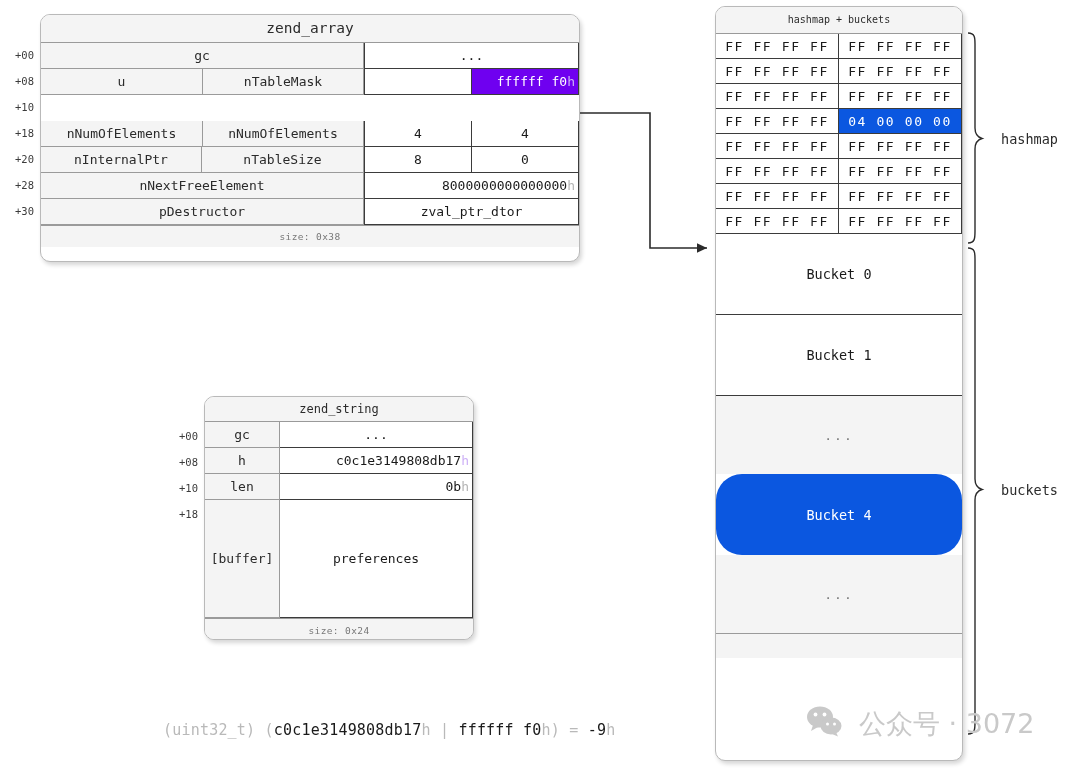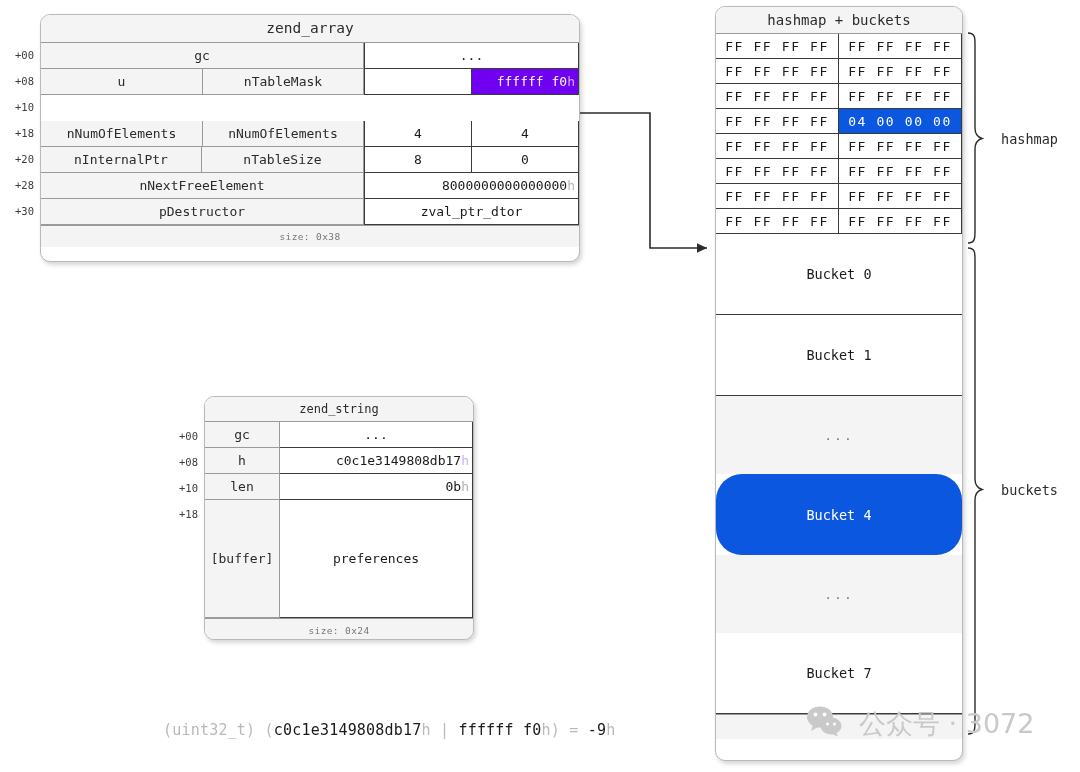--- a/index.html
+++ b/index.html
@@ -96,21 +96,21 @@
     flex:1;background:#ffffff;border:1px solid #3b3b3b;
     border-top:none;border-left:none;box-sizing:border-box;
     display:flex;align-items:center;justify-content:center;
     font-size:13px;color:#1a1a1a;
   }
   .zs-val.right{justify-content:flex-end;padding-right:3px;}
   #zend-string-card .card-footer{height:23px;}
 
   
   #hash-card{left:715px;top:6px;width:248px;height:755px;}
-  #hash-card .card-title{height:27px;line-height:26px;font-size:14px;}
+  #hash-card .card-title{height:27px;line-height:26px;font-size:10px;}
   #hm-grid{position:relative;}
   .hm-row{display:flex;height:25px;box-sizing:border-box;}
   .hm-cell{
     flex:1;border:1px solid #3b3b3b;border-top:none;border-left:none;
     box-sizing:border-box;background:#ffffff;
     display:flex;align-items:center;justify-content:center;
     font-size:13px;letter-spacing:1.6px;color:#1a1a1a;
   }
   .hm-cell.l{border-left:none;}
   .hm-row.first .hm-cell{border-top:none;}
@@ -302,21 +302,20 @@
           <div class="hm-cell l">FF FF FF FF</div>
           <div class="hm-cell">FF FF FF FF</div>
         </div>
       </div>
     <div id="bk-list">
         <div class="bk" style="height: 81px;">Bucket 0</div>
         <div class="bk" style="height: 81px;">Bucket 1</div>
         <div class="bk ell" style="height: 78px;">...</div>
         <div class="bk sel" style="height: 81px; border-radius: 26px;">Bucket 4</div>
         <div class="bk ell" style="height: 78px;">...</div>
-        <div class="bk" style="height: 81px;">Bucket 7</div>
       </div>
     <div class="card-footer"></div>
   </div>
 
   <svg class="svg-layer">
 
     <g>
       <path d="M580,113 L650,113 L650,248 L707,248" fill="none" stroke="#2b2b2b" stroke-width="1.6"></path>
       <path d="M707,248 L697,243.2 L697,252.8 Z" fill="#2b2b2b"></path>
     </g>

